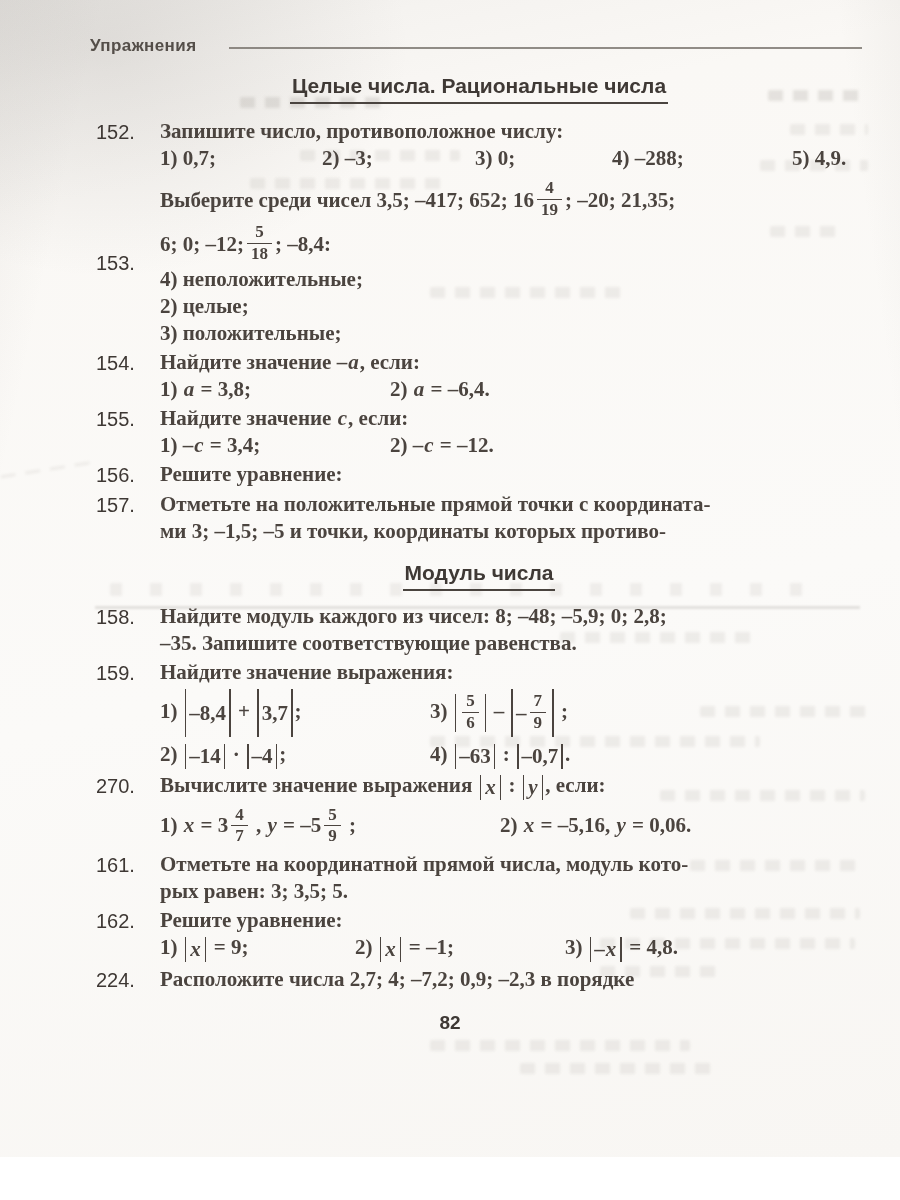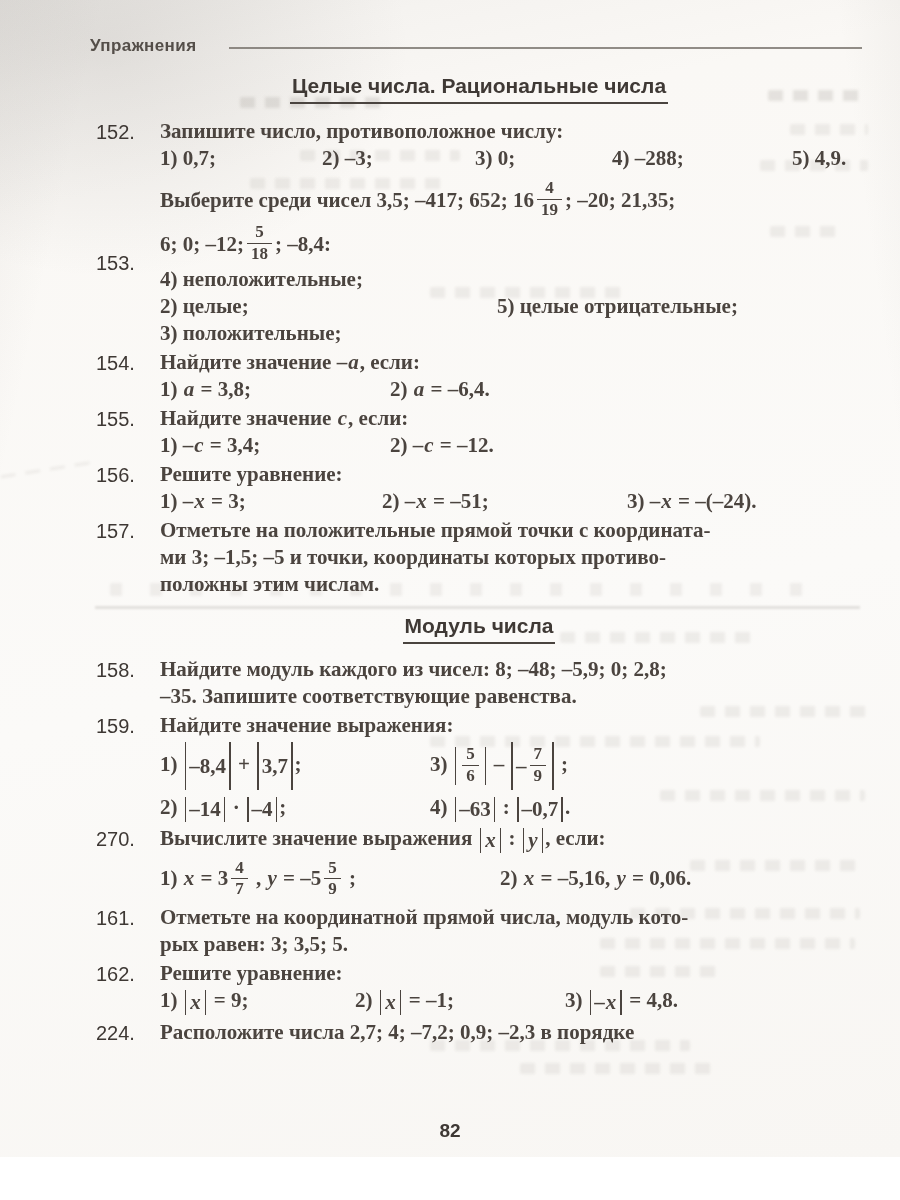--- a/index.html
+++ b/index.html
@@ -44,21 +44,21 @@
   .frac{display:inline-flex;flex-direction:column;text-align:center;
     vertical-align:middle;font-size:17px;line-height:1.08;margin:0 3px;position:relative;top:-1px;}
   .frac .fn{padding:0 4px 1px;border-bottom:1.7px solid currentColor;}
   .frac .fd{padding:1px 4px 0;}
   .abs{display:inline-flex;align-items:center;margin:0 2px;vertical-align:middle;}
   .abs::before,.abs::after{content:"";width:1.6px;background:currentColor;align-self:stretch;margin:1px 0;}
   .abs::before{margin-right:3px;}
   .abs::after{margin-left:3px;}
   .mvar{font-style:italic;padding:0 1px;}
   
-  .pagenum{position:absolute;left:0;top:1120px;width:900px;text-align:center;
+  .pagenum{position:absolute;left:0;top:1012px;width:900px;text-align:center;
     font-family:"Liberation Sans","DejaVu Sans",sans-serif;
     font-weight:bold;font-size:19px;color:#3e3834;}
   
   .ghost{position:absolute;height:11px;border-radius:2px;filter:blur(1.6px);opacity:.5;
     background:repeating-linear-gradient(90deg, rgba(148,143,135,.42) 0 15px, rgba(148,143,135,0) 15px 25px);}
   .ghost-line{position:absolute;height:3px;filter:blur(1px);opacity:.4;background:rgba(130,125,118,.5);}
   .ghost-dim{opacity:.32;}
 </style>
 </head>
 <body>
@@ -117,21 +117,20 @@
             </span>; –20; 21,35;</div>
         <div class="tall">6; 0; –12; <span class="frac">
               <span class="fn">5</span>
               <span class="fd">18</span>
             </span>; –8,4:</div>
         <div class="cols">
           <span class="c">4) неположительные;</span>
         </div>
         <div class="cols">
           <span class="c" style="width:337px">2) целые;</span>
-          <span class="c">5) целые отрицательные;</span>
         </div>
         <div class="cols">
           <span class="c" style="width:337px">3) положительные;</span>
         </div>
       </div>
     </div>
 
     <div class="ex">
       <div class="ex-num">154.</div>
       <div class="ex-body">
@@ -151,34 +150,28 @@
           <span class="c" style="width:230px">1) –<span class="mvar">c</span> = 3,4;</span>
           <span class="c">2) –<span class="mvar">c</span> = –12.</span>
         </div>
       </div>
     </div>
 
     <div class="ex">
       <div class="ex-num">156.</div>
       <div class="ex-body">
         <div>Решите уравнение:</div>
-        <div class="cols">
-          <span class="c" style="width:222px">1) –<span class="mvar">x</span> = 3;</span>
-          <span class="c" style="width:245px">2) –<span class="mvar">x</span> = –51;</span>
-          <span class="c">3) –<span class="mvar">x</span> = –(–24).</span>
-        </div>
       </div>
     </div>
 
     <div class="ex">
       <div class="ex-num">157.</div>
       <div class="ex-body">
         <div>Отметьте на положительные прямой точки с координата-</div>
         <div>ми 3; –1,5; –5 и точки, координаты которых противо-</div>
-        <div>положны этим числам.</div>
       </div>
     </div>
 
     <h2 class="sec-title sec2"><span class="u">Модуль числа</span></h2>
 
     <div class="ex">
       <div class="ex-num">158.</div>
       <div class="ex-body">
         <div>Найдите модуль каждого из чисел: 8; –48; –5,9; 0; 2,8;</div>
         <div>–35. Запишите соответствующие равенства.</div>

